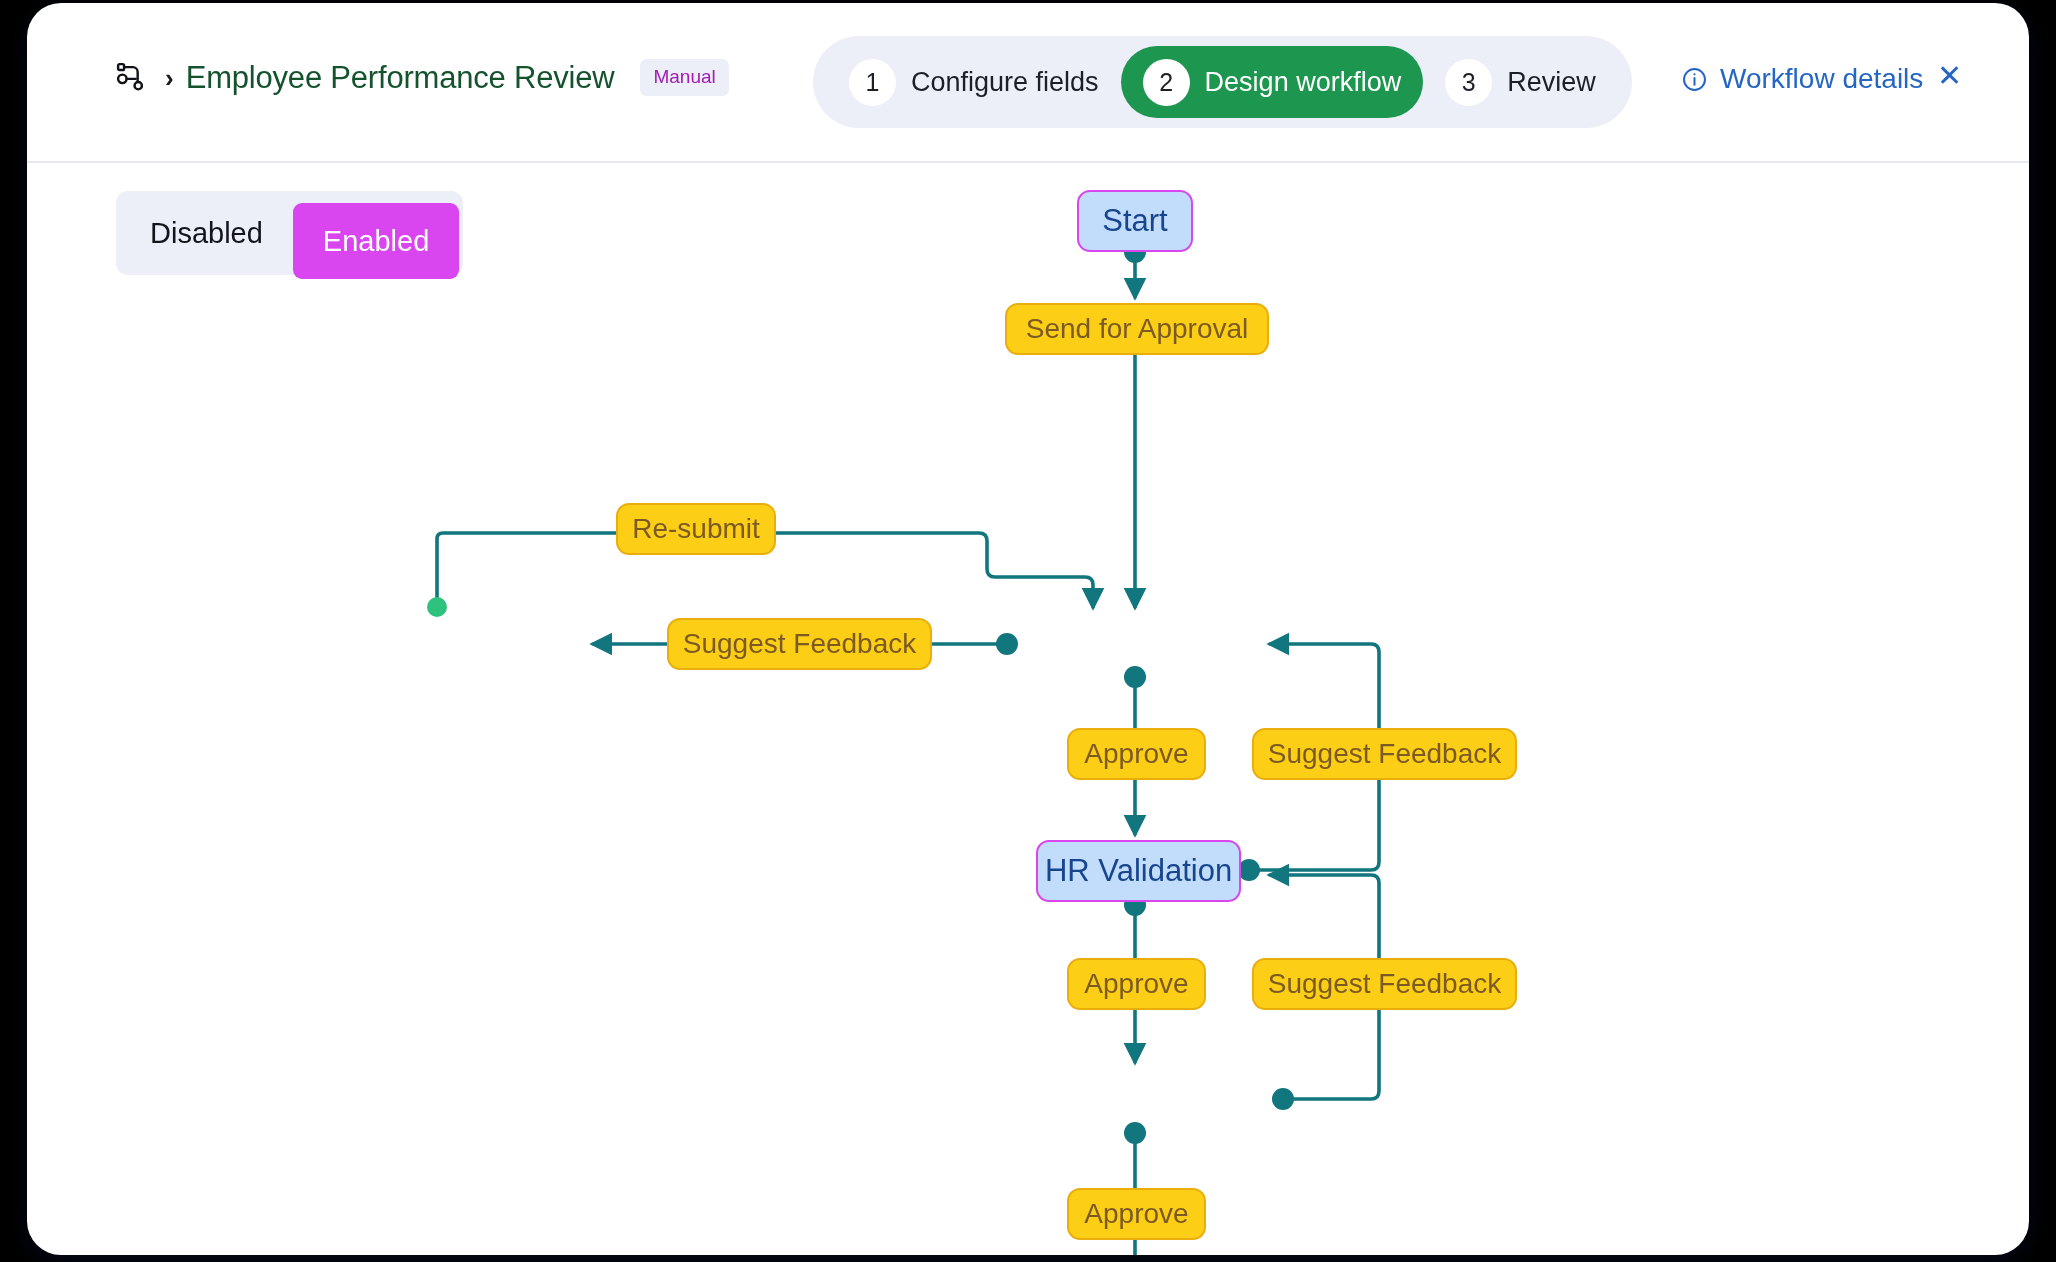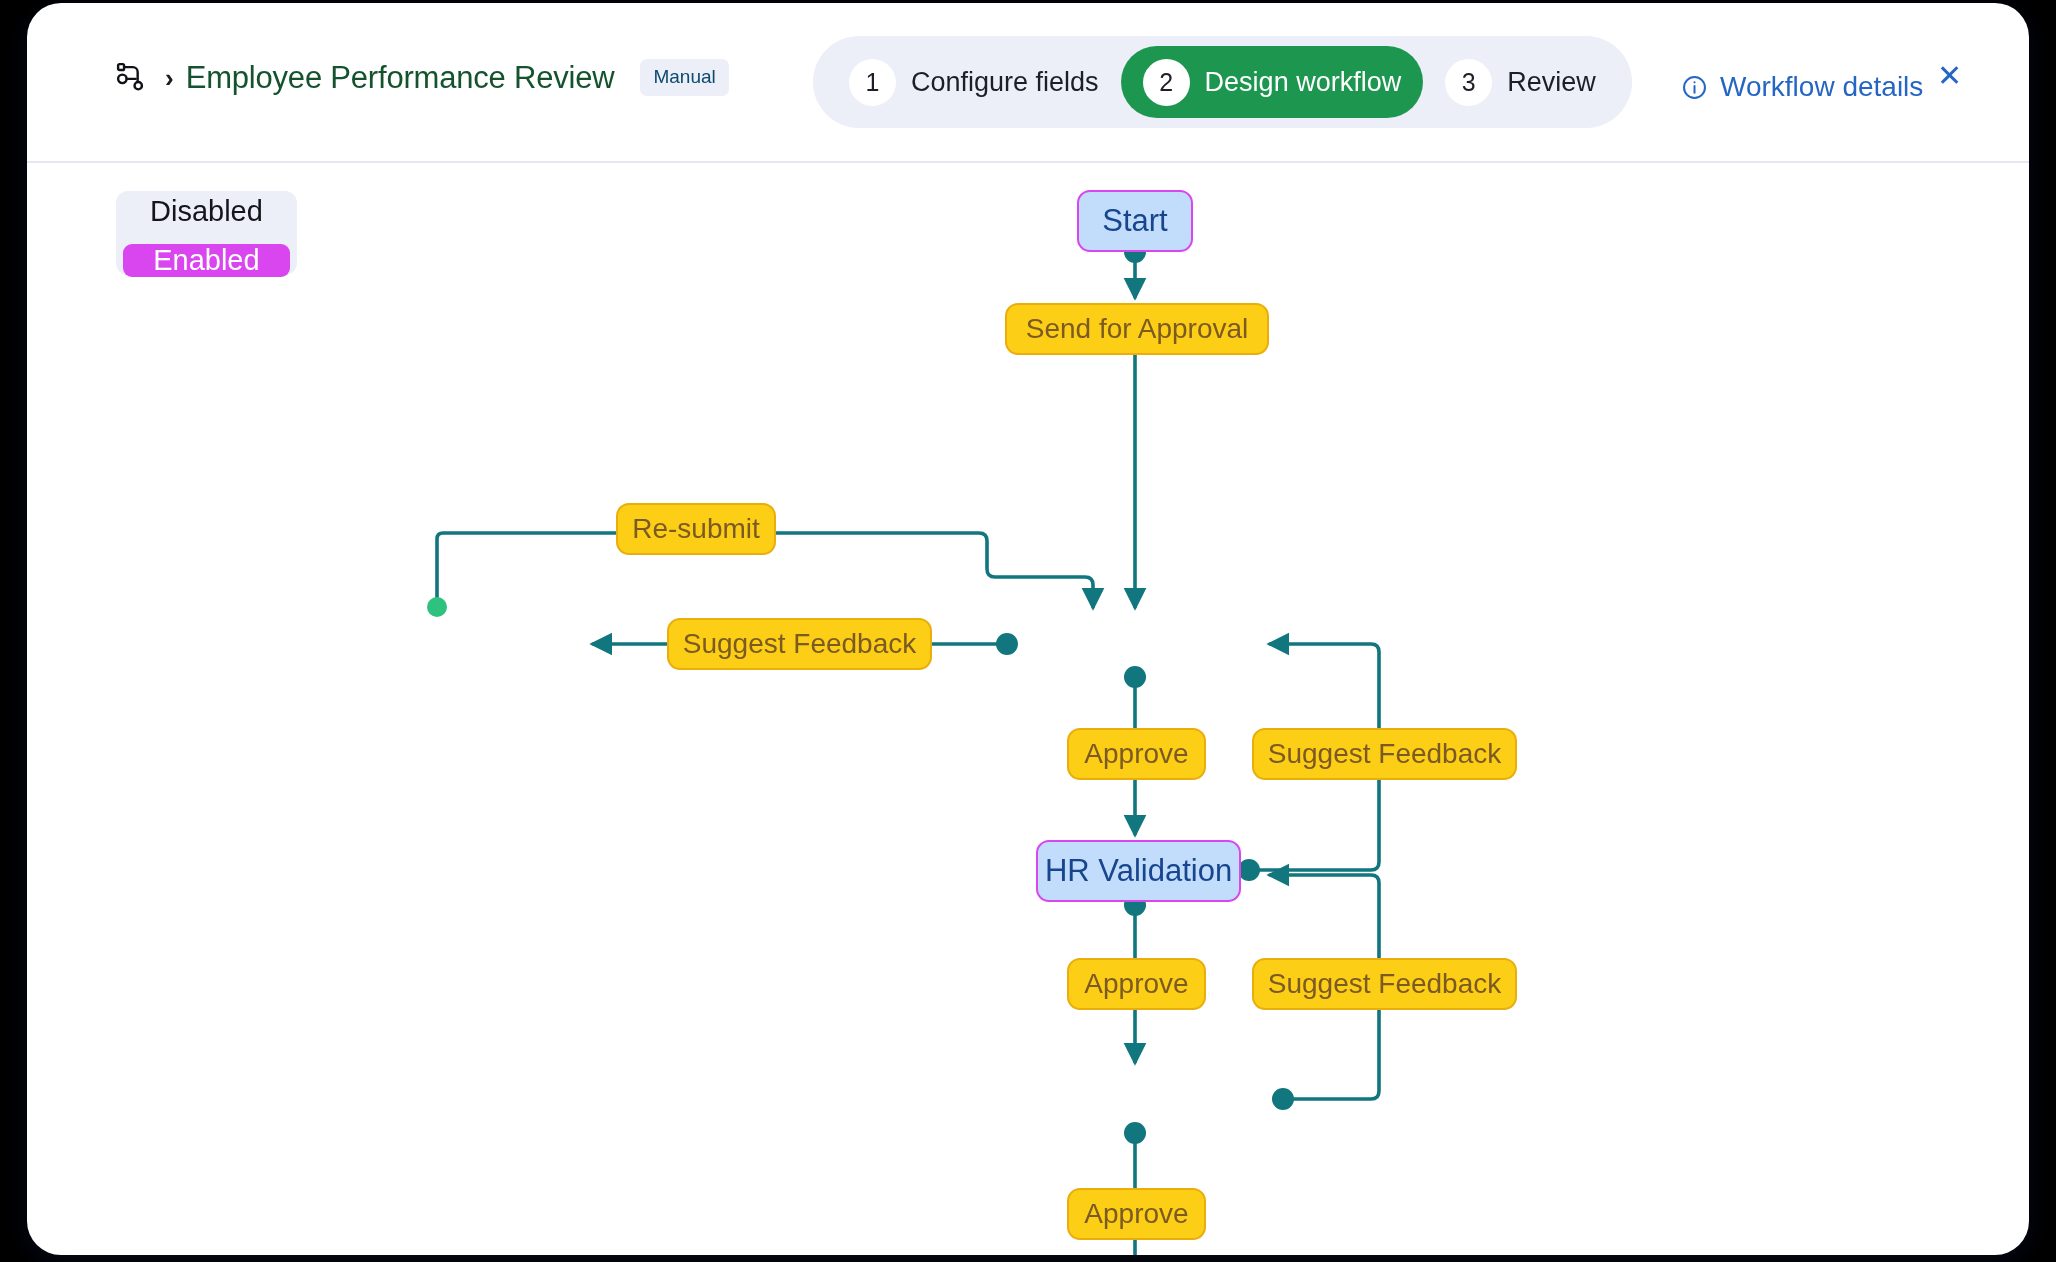--- a/index.html
+++ b/index.html
@@ -55,21 +55,21 @@
   }
   #crumb-title {
     font-size: 31px;
     color: #14532d;
     letter-spacing: -0.2px;
     white-space: nowrap;
   }
   #trigger-badge {
     margin-left: 16px;
     background: #eceef8;
-    color: #0c4a6e;
+    color: #a21caf;
     font-size: 19px;
     padding: 7px 13px 8px 13px;
     border-radius: 7px;
     white-space: nowrap;
   }
 
   
   #stepper {
     position: absolute;
     left: 786px;
@@ -105,21 +105,21 @@
   }
   .step .lbl { font-size: 27px; color: #1d1f26; text-align: right; }
   .step.active { background: #1d9650; }
   .step.active .lbl { color: #ffffff; }
   .step.active .num { color: #1d1f26; }
 
   
   #wf-details {
     position: absolute;
     left: 1654px;
-    top: 68px;
+    top: 60px;
     display: flex;
     align-items: center;
     gap: 12px;
     cursor: pointer;
   }
   #info-icon { width: 27px; height: 27px; display: block; }
   #wf-details-label {
     font-size: 28px;
     color: #2566c4;
     white-space: nowrap;
@@ -140,21 +140,20 @@
     position: absolute;
     left: 89px;
     top: 188px;
     height: 84px;
     background: #eceef8;
     border-radius: 12px;
     display: flex;
     align-items: center;
     padding: 4px;
     box-sizing: border-box;
-    flex-direction: column;
   }
   .seg {
     height: 76px;
     padding: 0 30px;
     border-radius: 9px;
     display: flex;
     align-items: center;
     justify-content: center;
     font-size: 29px;
     color: #14151a;

